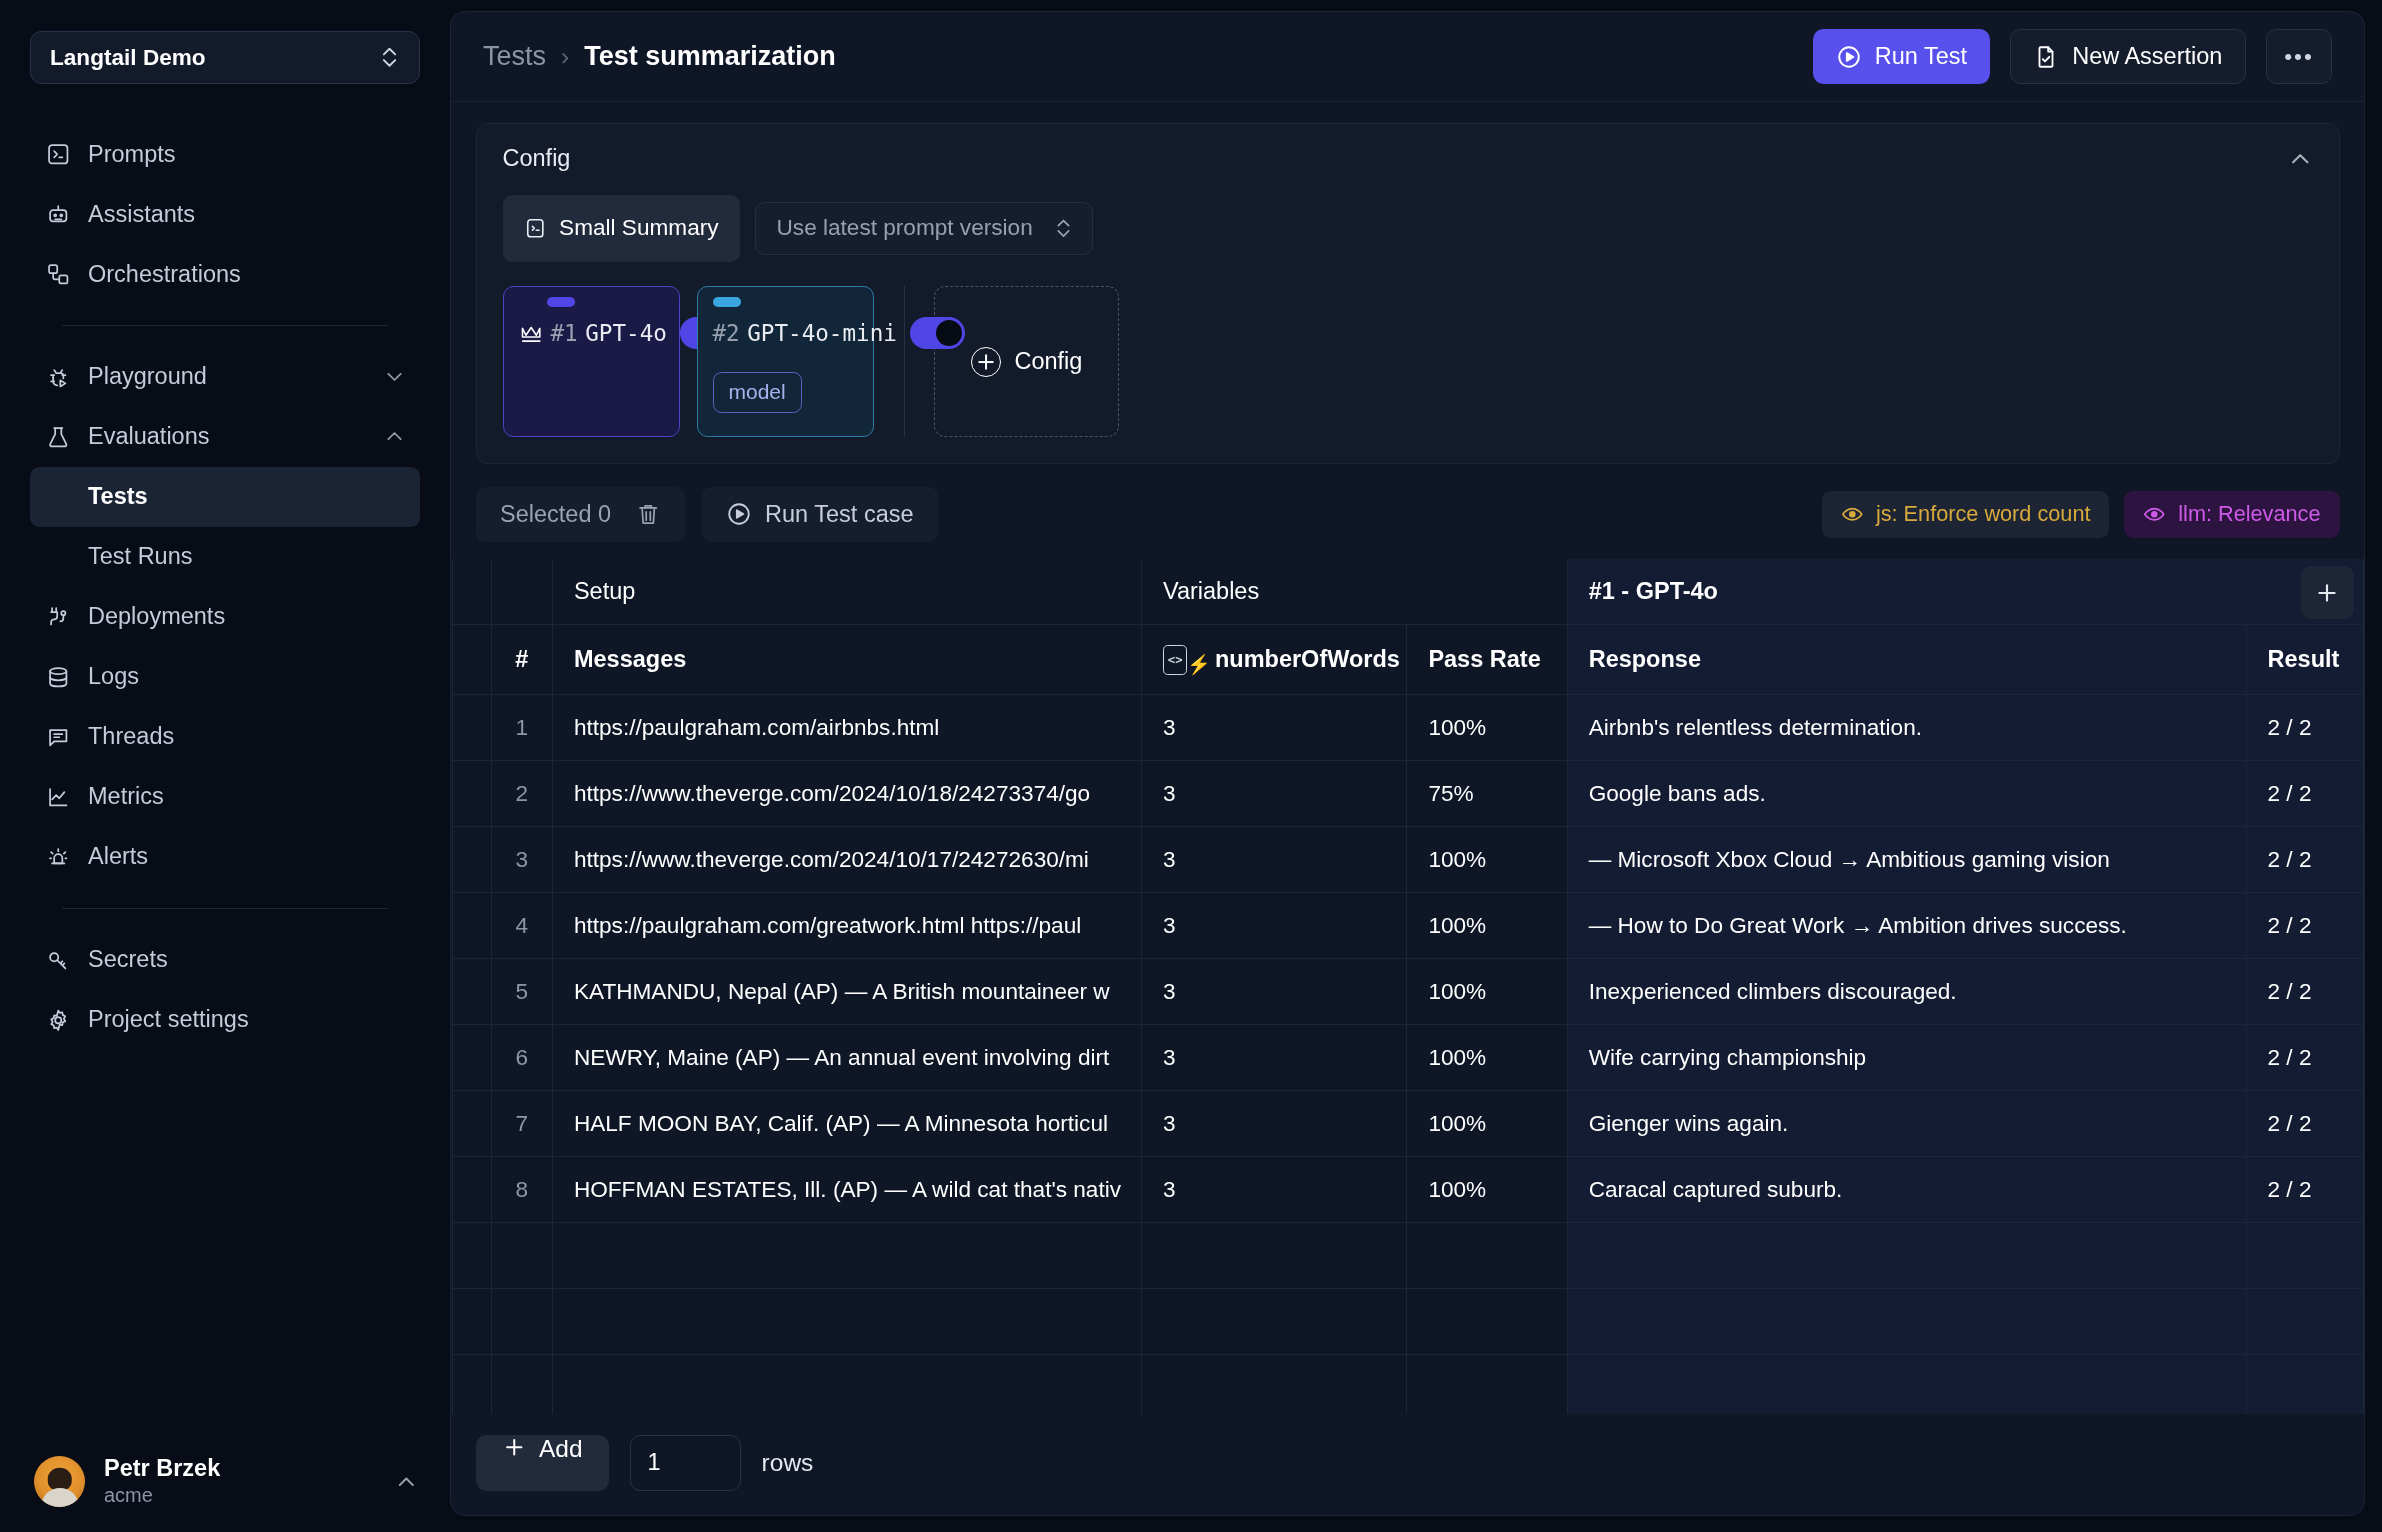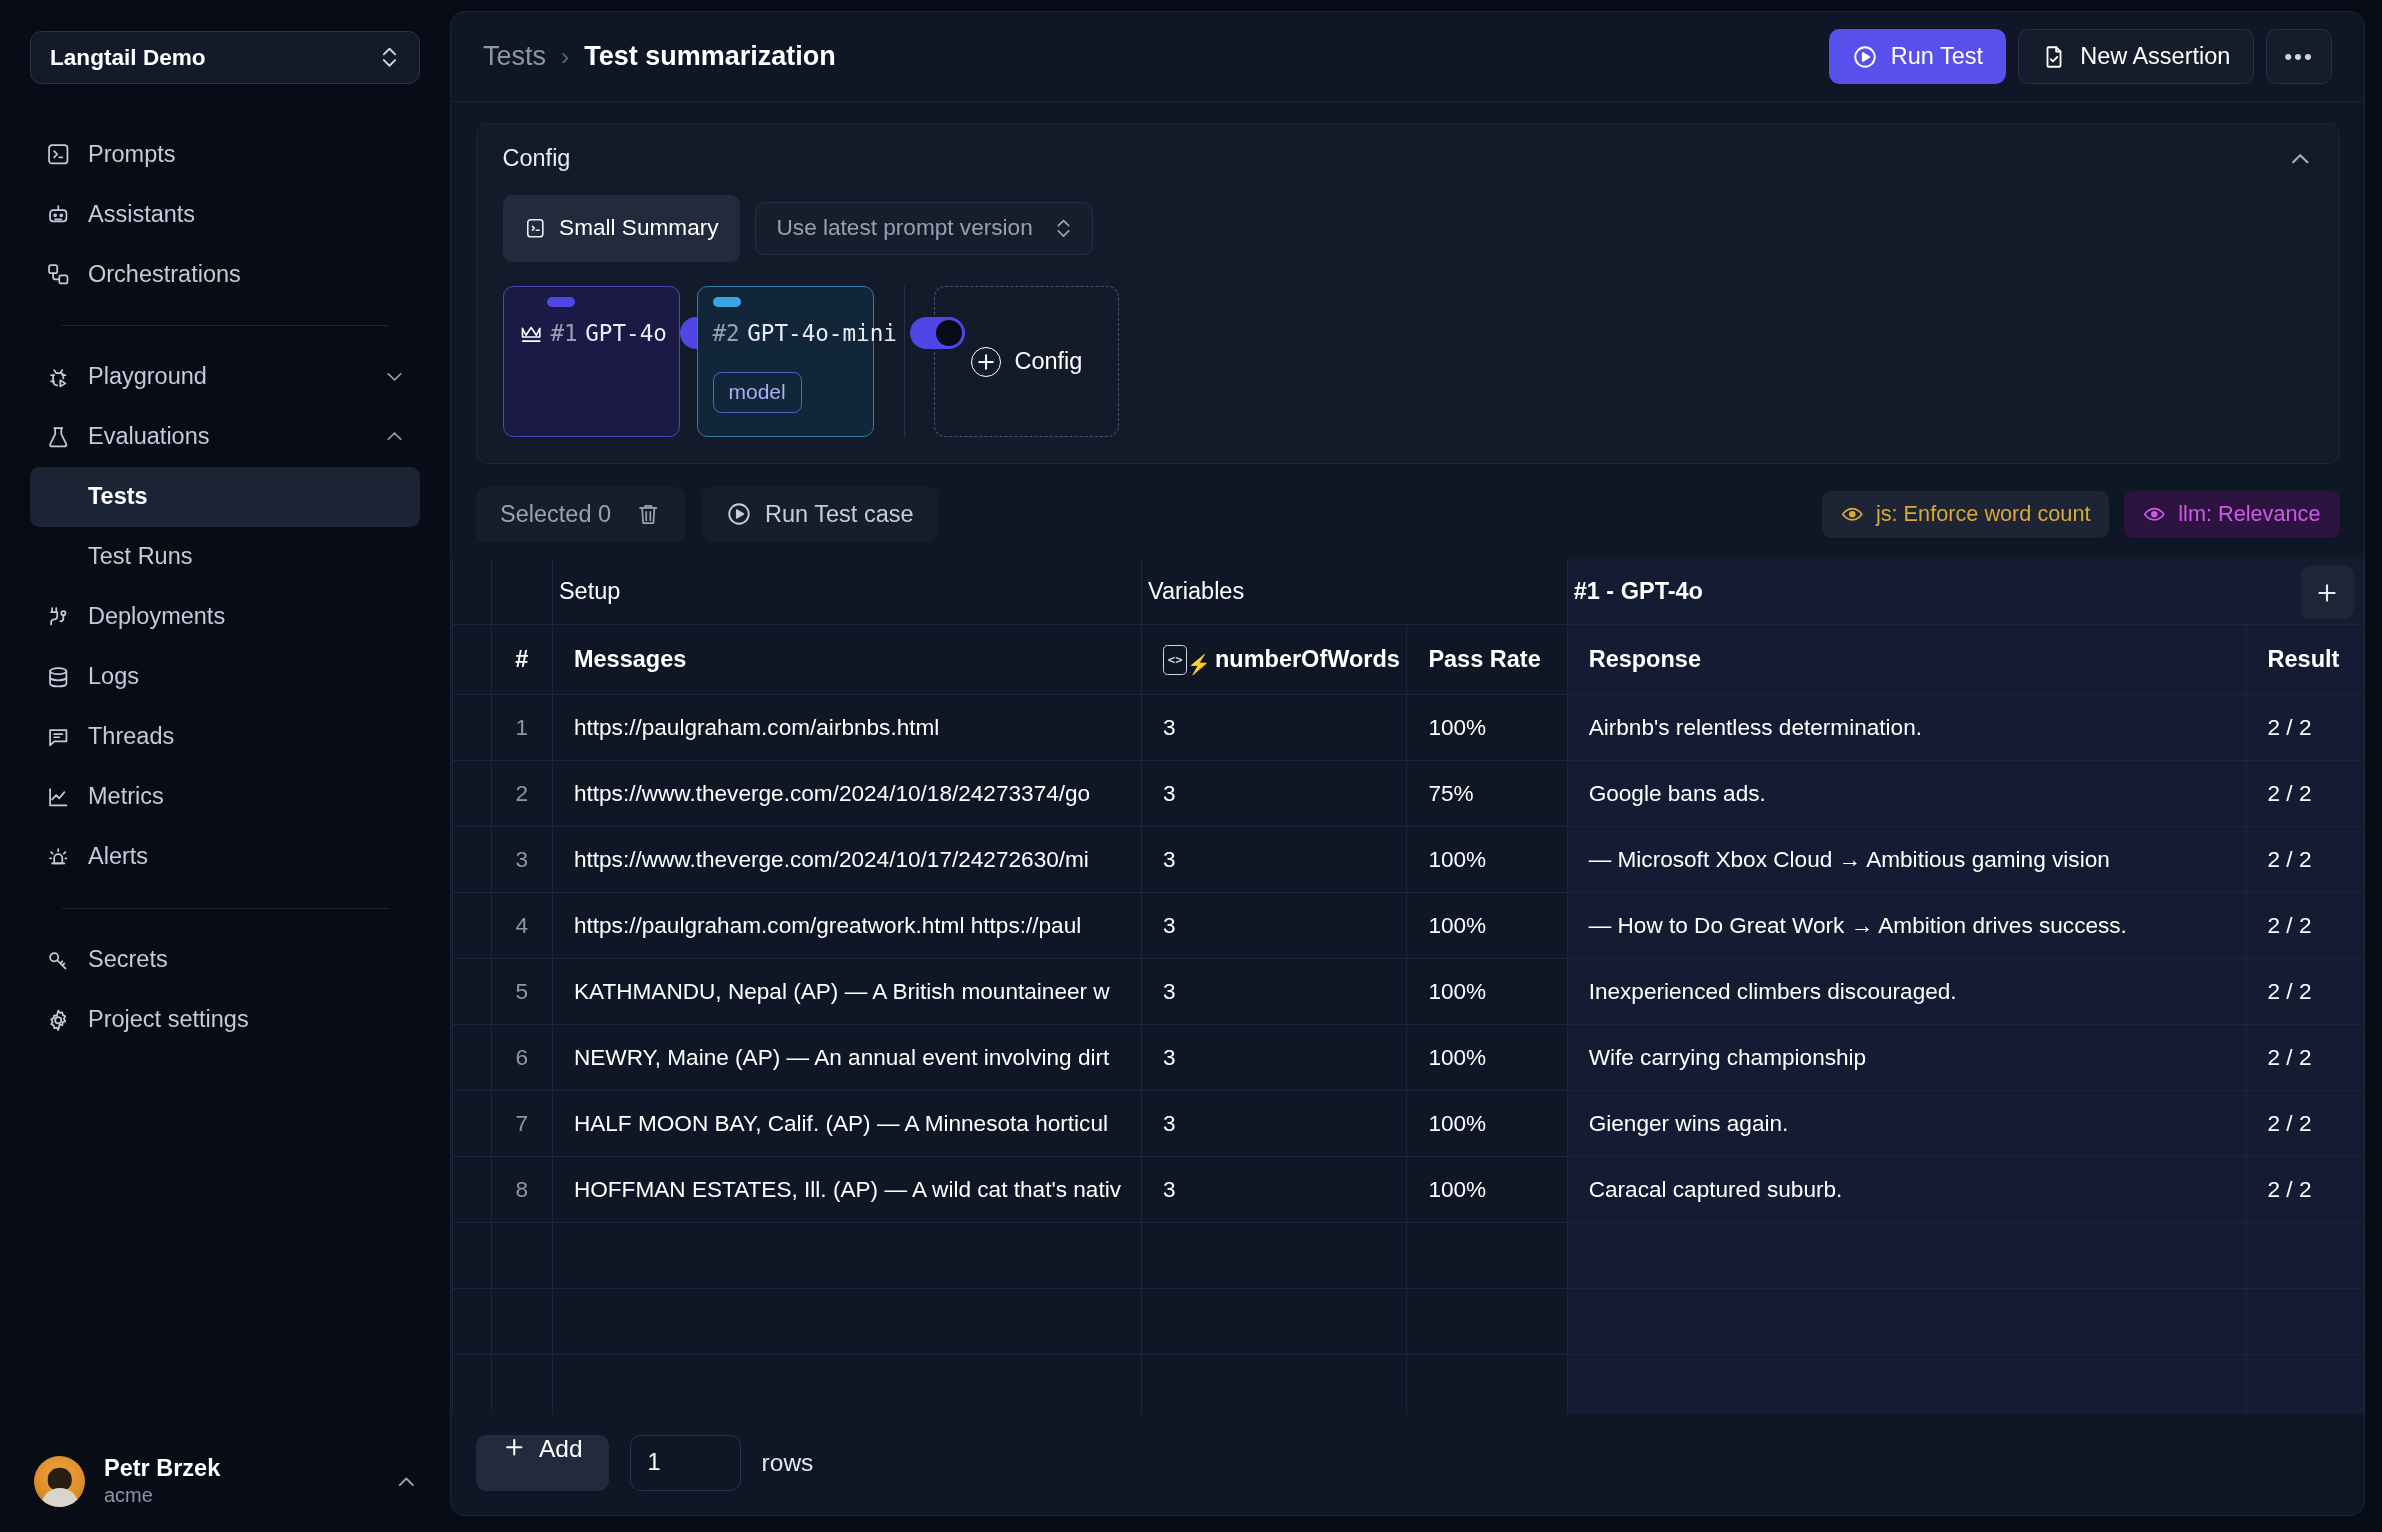--- a/index.html
+++ b/index.html
@@ -92,21 +92,21 @@
   
   .topbar {
     height: 90px; flex: 0 0 90px;
     display: flex; align-items: center;
     padding: 0 32px;
     border-bottom: 0.9px solid #1a2234;
   }
   .crumb { color: #8d94a3; font-size: 27px; }
   .crumb-sep { color: #5d6577; font-size: 24.5px; margin: 0 15px; }
   .page-title { color: #ffffff; font-size: 27px; font-weight: 700; }
-  .topbar-actions { margin-left: auto; display: flex; align-items: center; gap: 12px; }
+  .topbar-actions { margin-left: auto; display: flex; align-items: center; gap: 20px; }
   .btn {
     height: 55px; border-radius: 10.4px;
     display: flex; align-items: center; gap: 13px;
     padding: 0 22.6px;
     font-size: 23.5px; color: #ffffff;
     cursor: pointer; white-space: nowrap;
   }
   .btn-primary { background: #5850ec; }
   .btn-ghost { background: #151d2d; border: 0.9px solid #28314a; }
   .btn-icon-only { width: 66px; justify-content: center; padding: 0; }
@@ -222,21 +222,21 @@
   .c-num   { width: 60px; }
   .c-msg   { width: 577px; }
   .c-var   { width: 260px; }
   .c-rate  { width: 157px; }
   .c-resp  { width: 665px; }
   .c-res   { width: 115px; }
 
   thead tr.grp th {
     height: 66px;
     color: #ffffff; font-size: 23.5px; font-weight: 400;
-    text-align: left; padding: 0 6px;
+    text-align: left; padding: 0 21px;
     vertical-align: middle;
     border-top: none;
   }
   thead tr.grp th.resp-grp { font-weight: 700; position: relative; margin-left: 13px; }
   thead tr.sub th {
     height: 70px;
     color: #ffffff; font-size: 23.5px; font-weight: 700;
     text-align: left; padding: 0 21px;
     vertical-align: middle;
   }

